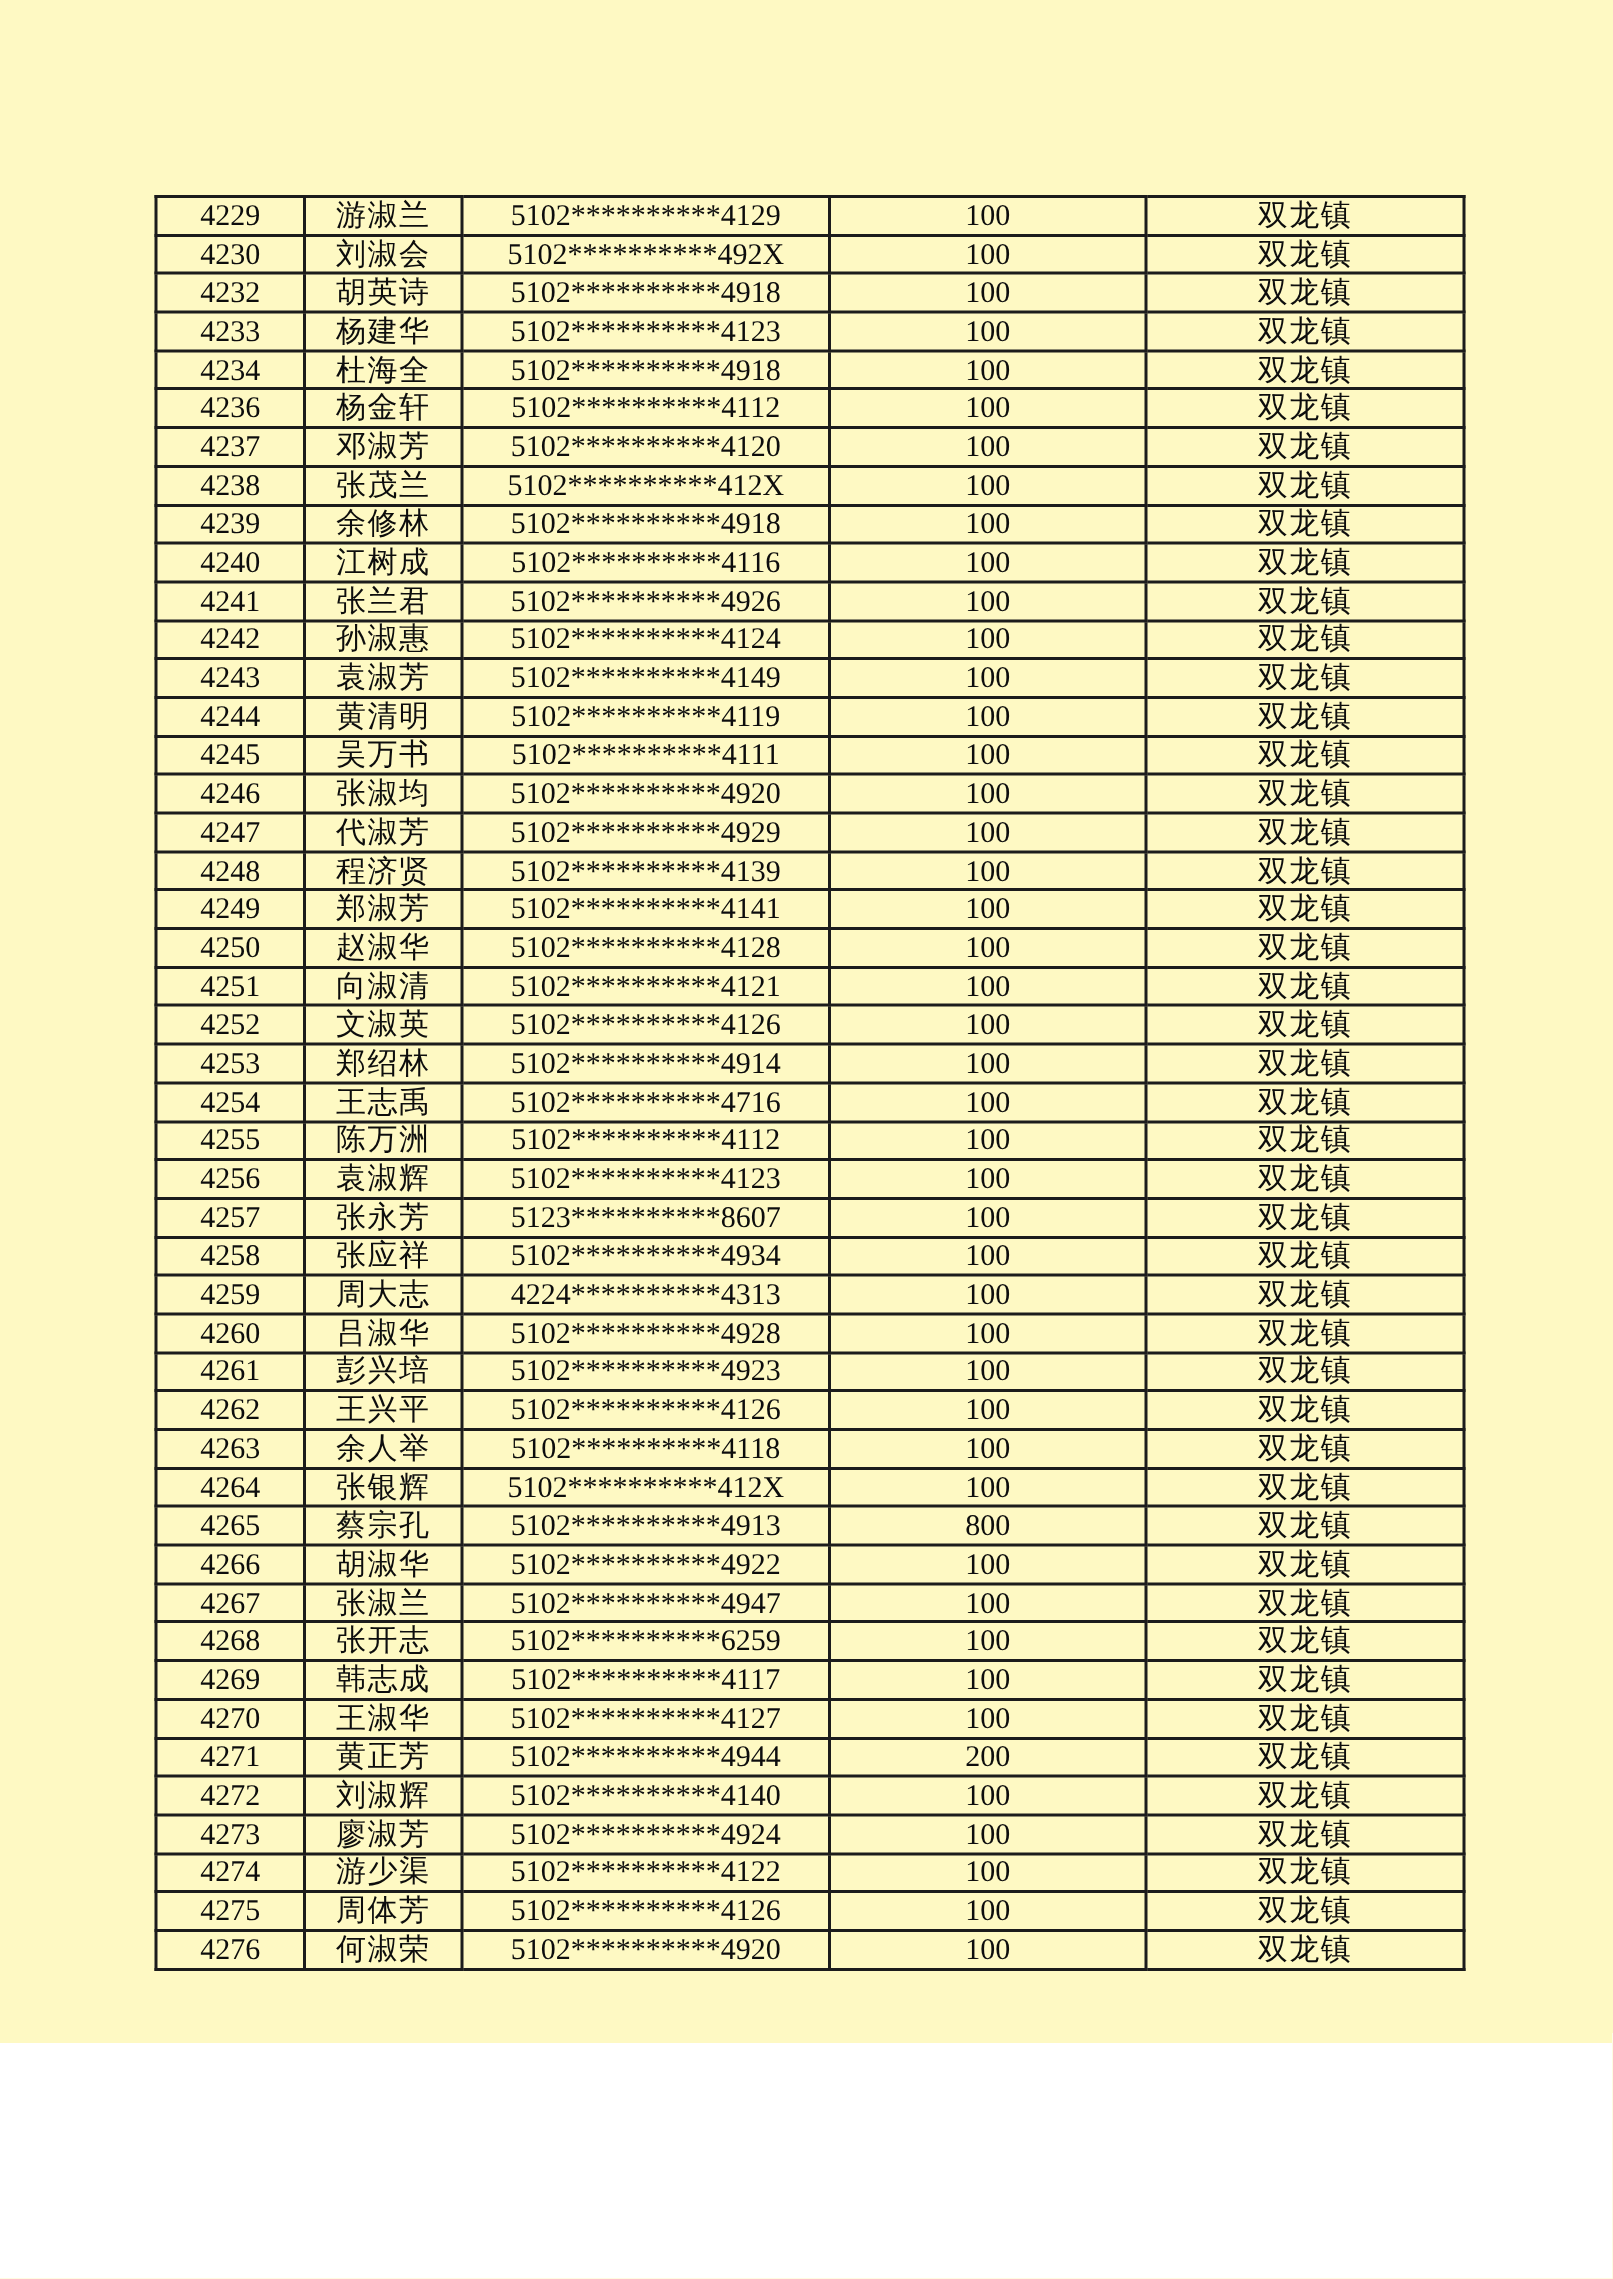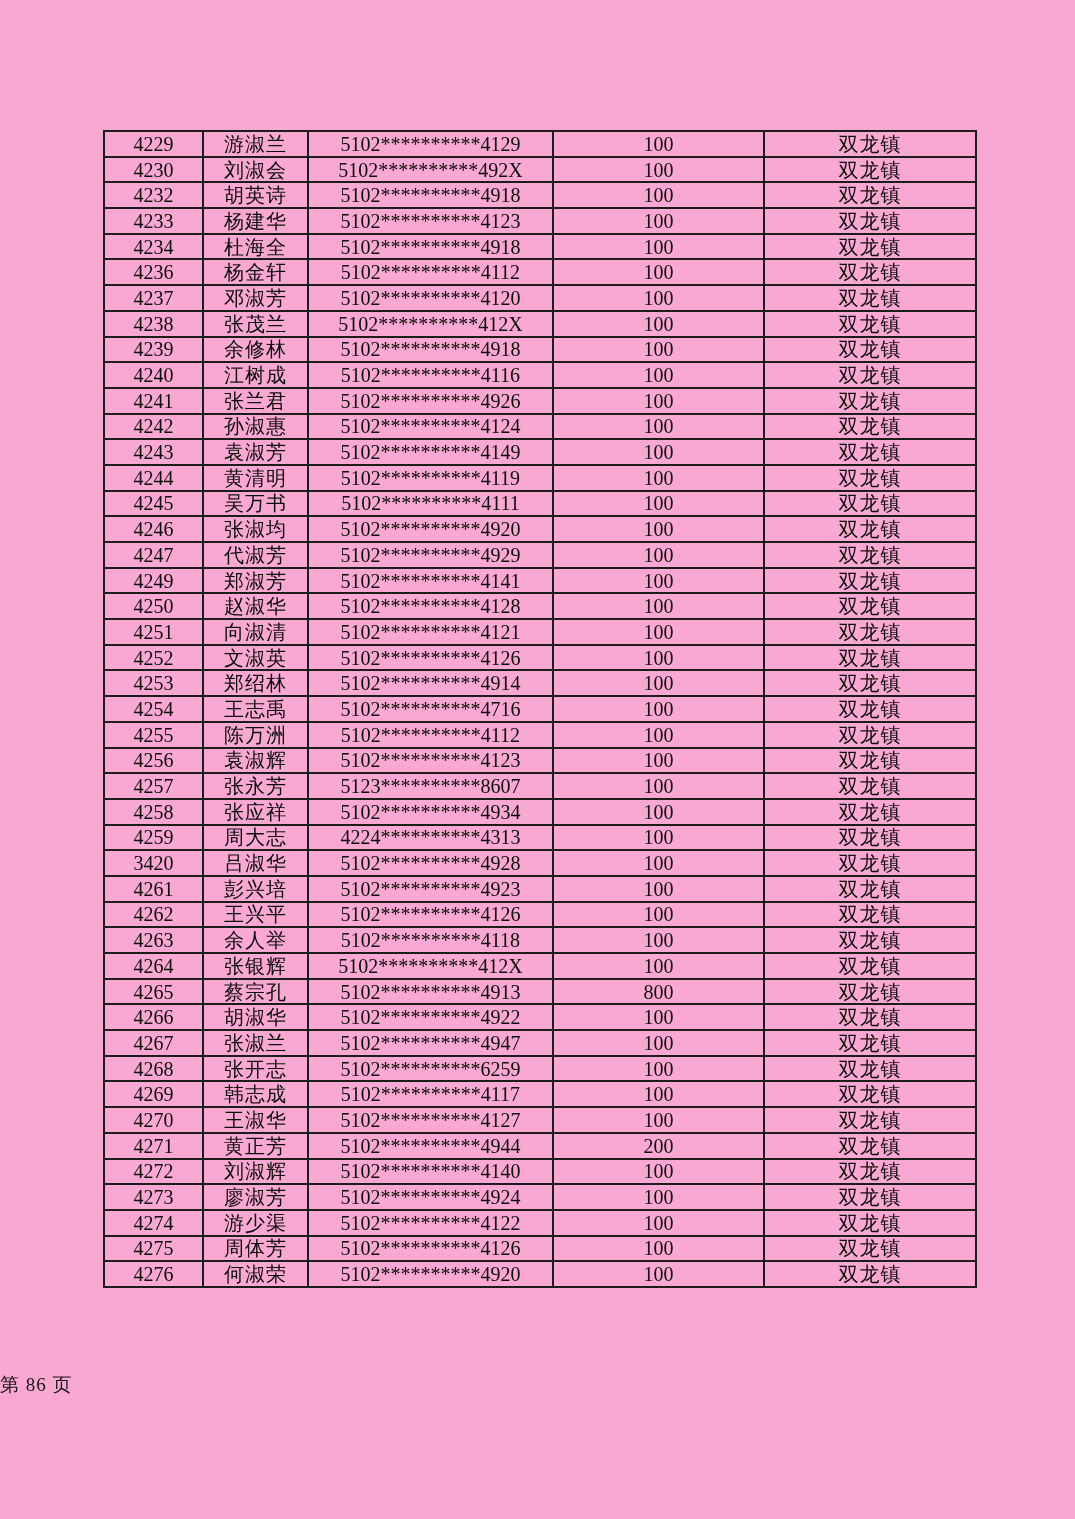--- a/index.html
+++ b/index.html
@@ -3,22 +3,22 @@
 <meta charset="utf-8">
 <style>
   html, body {
     margin: 0;
     padding: 0;
     background: #ffffff;
   }
   .sheet {
     position: relative;
     width: 1075px;
-    height: 1519px;
-    background: #f9a8d4;
+    height: 1362px;
+    background: #fef9c3;
     overflow: hidden;
     font-family: "Liberation Serif", "DejaVu Serif", serif;
     color: #0d0d0d;
   }
   table.roster {
     position: absolute;
     left: 103px;
     top: 130px;
     width: 872px;
     border-collapse: collapse;
@@ -177,20 +177,27 @@
           <td class="town-cell">双龙镇</td>
         </tr>
         <tr>
           <td class="serial-cell">4247</td>
           <td class="name-cell">代淑芳</td>
           <td class="id-cell">5102**********4929</td>
           <td class="amount-cell">100</td>
           <td class="town-cell">双龙镇</td>
         </tr>
         <tr>
+          <td class="serial-cell">4248</td>
+          <td class="name-cell">程济贤</td>
+          <td class="id-cell">5102**********4139</td>
+          <td class="amount-cell">100</td>
+          <td class="town-cell">双龙镇</td>
+        </tr>
+        <tr>
           <td class="serial-cell">4249</td>
           <td class="name-cell">郑淑芳</td>
           <td class="id-cell">5102**********4141</td>
           <td class="amount-cell">100</td>
           <td class="town-cell">双龙镇</td>
         </tr>
         <tr>
           <td class="serial-cell">4250</td>
           <td class="name-cell">赵淑华</td>
           <td class="id-cell">5102**********4128</td>
@@ -254,21 +261,21 @@
           <td class="town-cell">双龙镇</td>
         </tr>
         <tr>
           <td class="serial-cell">4259</td>
           <td class="name-cell">周大志</td>
           <td class="id-cell">4224**********4313</td>
           <td class="amount-cell">100</td>
           <td class="town-cell">双龙镇</td>
         </tr>
         <tr>
-          <td class="serial-cell">3420</td>
+          <td class="serial-cell">4260</td>
           <td class="name-cell">吕淑华</td>
           <td class="id-cell">5102**********4928</td>
           <td class="amount-cell">100</td>
           <td class="town-cell">双龙镇</td>
         </tr>
         <tr>
           <td class="serial-cell">4261</td>
           <td class="name-cell">彭兴培</td>
           <td class="id-cell">5102**********4923</td>
           <td class="amount-cell">100</td>

